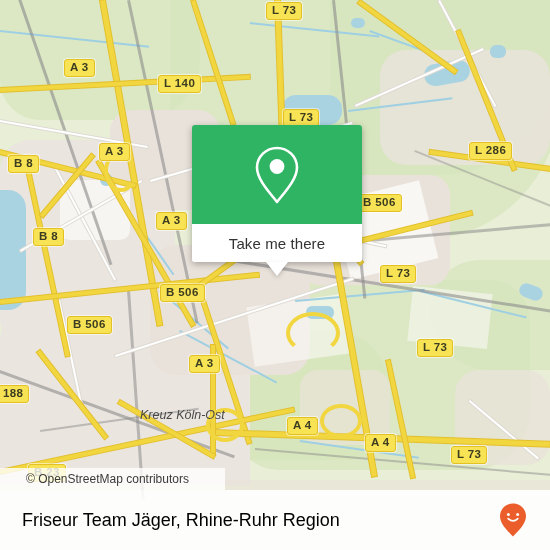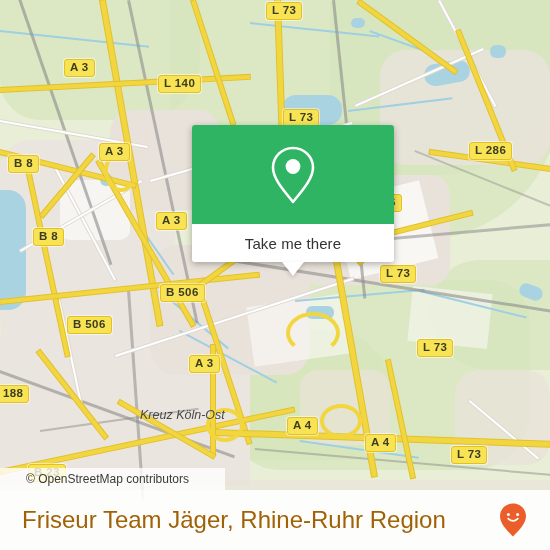--- a/index.html
+++ b/index.html
@@ -47,21 +47,21 @@
     position:absolute;
     font-style:italic;
     font-size:12.5px;
     color:#4a4a4a;
     white-space:nowrap;
     font-family:"Liberation Sans", sans-serif;
   }
 
   
   #card{
-    position:absolute;left:192px;top:125px;width:202px;
+    position:absolute;left:192px;top:125px;width:170px;
     border-radius:3px;overflow:visible;
     box-shadow:0 2px 7px rgba(0,0,0,.30);
     z-index:40;
   }
   #card-top{
     background:#2eb463;height:99px;border-radius:3px 3px 0 0;
     display:flex;align-items:center;justify-content:center;
   }
   #card-bottom{
     background:#ffffff;height:38px;border-radius:0 0 3px 3px;
@@ -86,21 +86,21 @@
   }
   #attrib-text{font-size:12px;color:#3a3a3a;padding-left:26px;white-space:nowrap;}
 
   
   #footer{
     position:absolute;left:0;top:490px;width:550px;height:60px;
     background:rgba(255,255,255,.90);
     display:flex;align-items:center;justify-content:space-between;
     z-index:35;
   }
-  #footer-title{font-size:24px;color:#a16207;padding-left:22px;white-space:nowrap;}
+  #footer-title{font-size:18px;color:#000000;padding-left:22px;white-space:nowrap;}
   #brand{display:flex;align-items:center;padding-right:18px;}
   #brand-word{font-size:30px;color:#1c1c1c;letter-spacing:-.5px;line-height:1;}
 </style>
 </head>
 <body>
 
 <div id="root">
 
   <div id="map">
 

